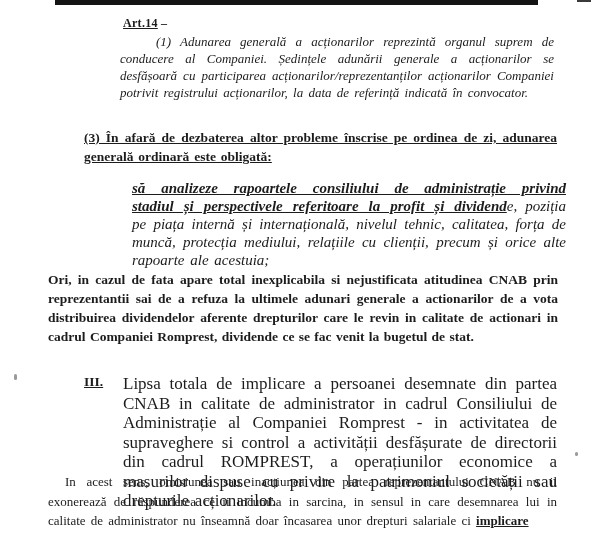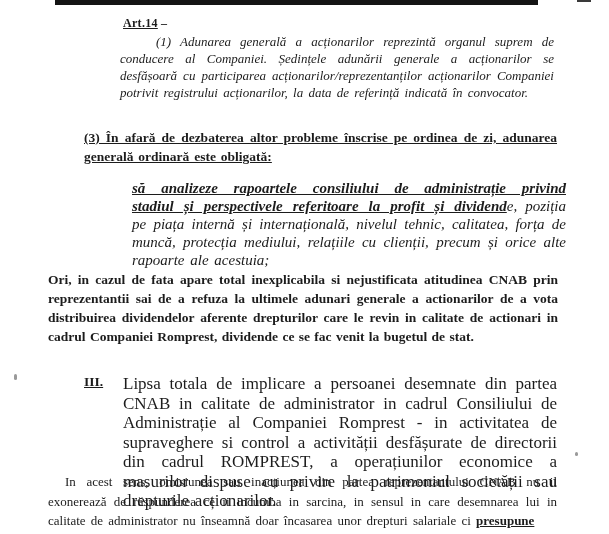--- a/index.html
+++ b/index.html
@@ -143,13 +143,13 @@
 
 <p class="quote-block"><span class="emph">să analizeze rapoartele consiliului de administrație privind stadiul și perspectivele referitoare la profit și dividend</span><span>e, poziția pe piața internă și internațională, nivelul tehnic, calitatea, forța de muncă, protecția mediului, relațiile cu clienții, precum și orice alte rapoarte ale acestuia;</span></p>
 
 <p class="ori-paragraph">Ori, in cazul de fata apare total inexplicabila si nejustificata atitudinea CNAB prin reprezentantii sai de a refuza la ultimele adunari generale a actionarilor de a vota distribuirea dividendelor aferente drepturilor care le revin in calitate de actionari in cadrul Companiei Romprest, dividende ce se fac venit la bugetul de stat.</p>
 
 <div class="item-iii">
   <span class="marker">III.</span>
   <p class="body">Lipsa totala de implicare a persoanei desemnate din partea CNAB in calitate de administrator in cadrul Consiliului de Administrație al Companiei Romprest - in activitatea de supraveghere si control a activității desfășurate de directorii din cadrul ROMPREST, a operațiunilor economice a masurilor dispuse cu privire la patrimoniul societății sau drepturile acționarilor.</p>
 </div>
 
-<p class="closing-paragraph"><span>In acest sens, omisiunea sau inacțiunea din partea reprezentantului CNAB nu il exonerează de răspunderea ce ii incumba in sarcina, in sensul in care desemnarea lui in calitate de administrator nu înseamnă doar încasarea unor drepturi salariale ci </span><span class="emph">presupune</span></p>
+<p class="closing-paragraph"><span>In acest sens, omisiunea sau inacțiunea din partea reprezentantului CNAB nu il exonerează de răspunderea ce ii incumba in sarcina, in sensul in care desemnarea lui in calitate de administrator nu înseamnă doar încasarea unor drepturi salariale ci </span><span class="emph">implicare</span></p>
 
 </body></html>

